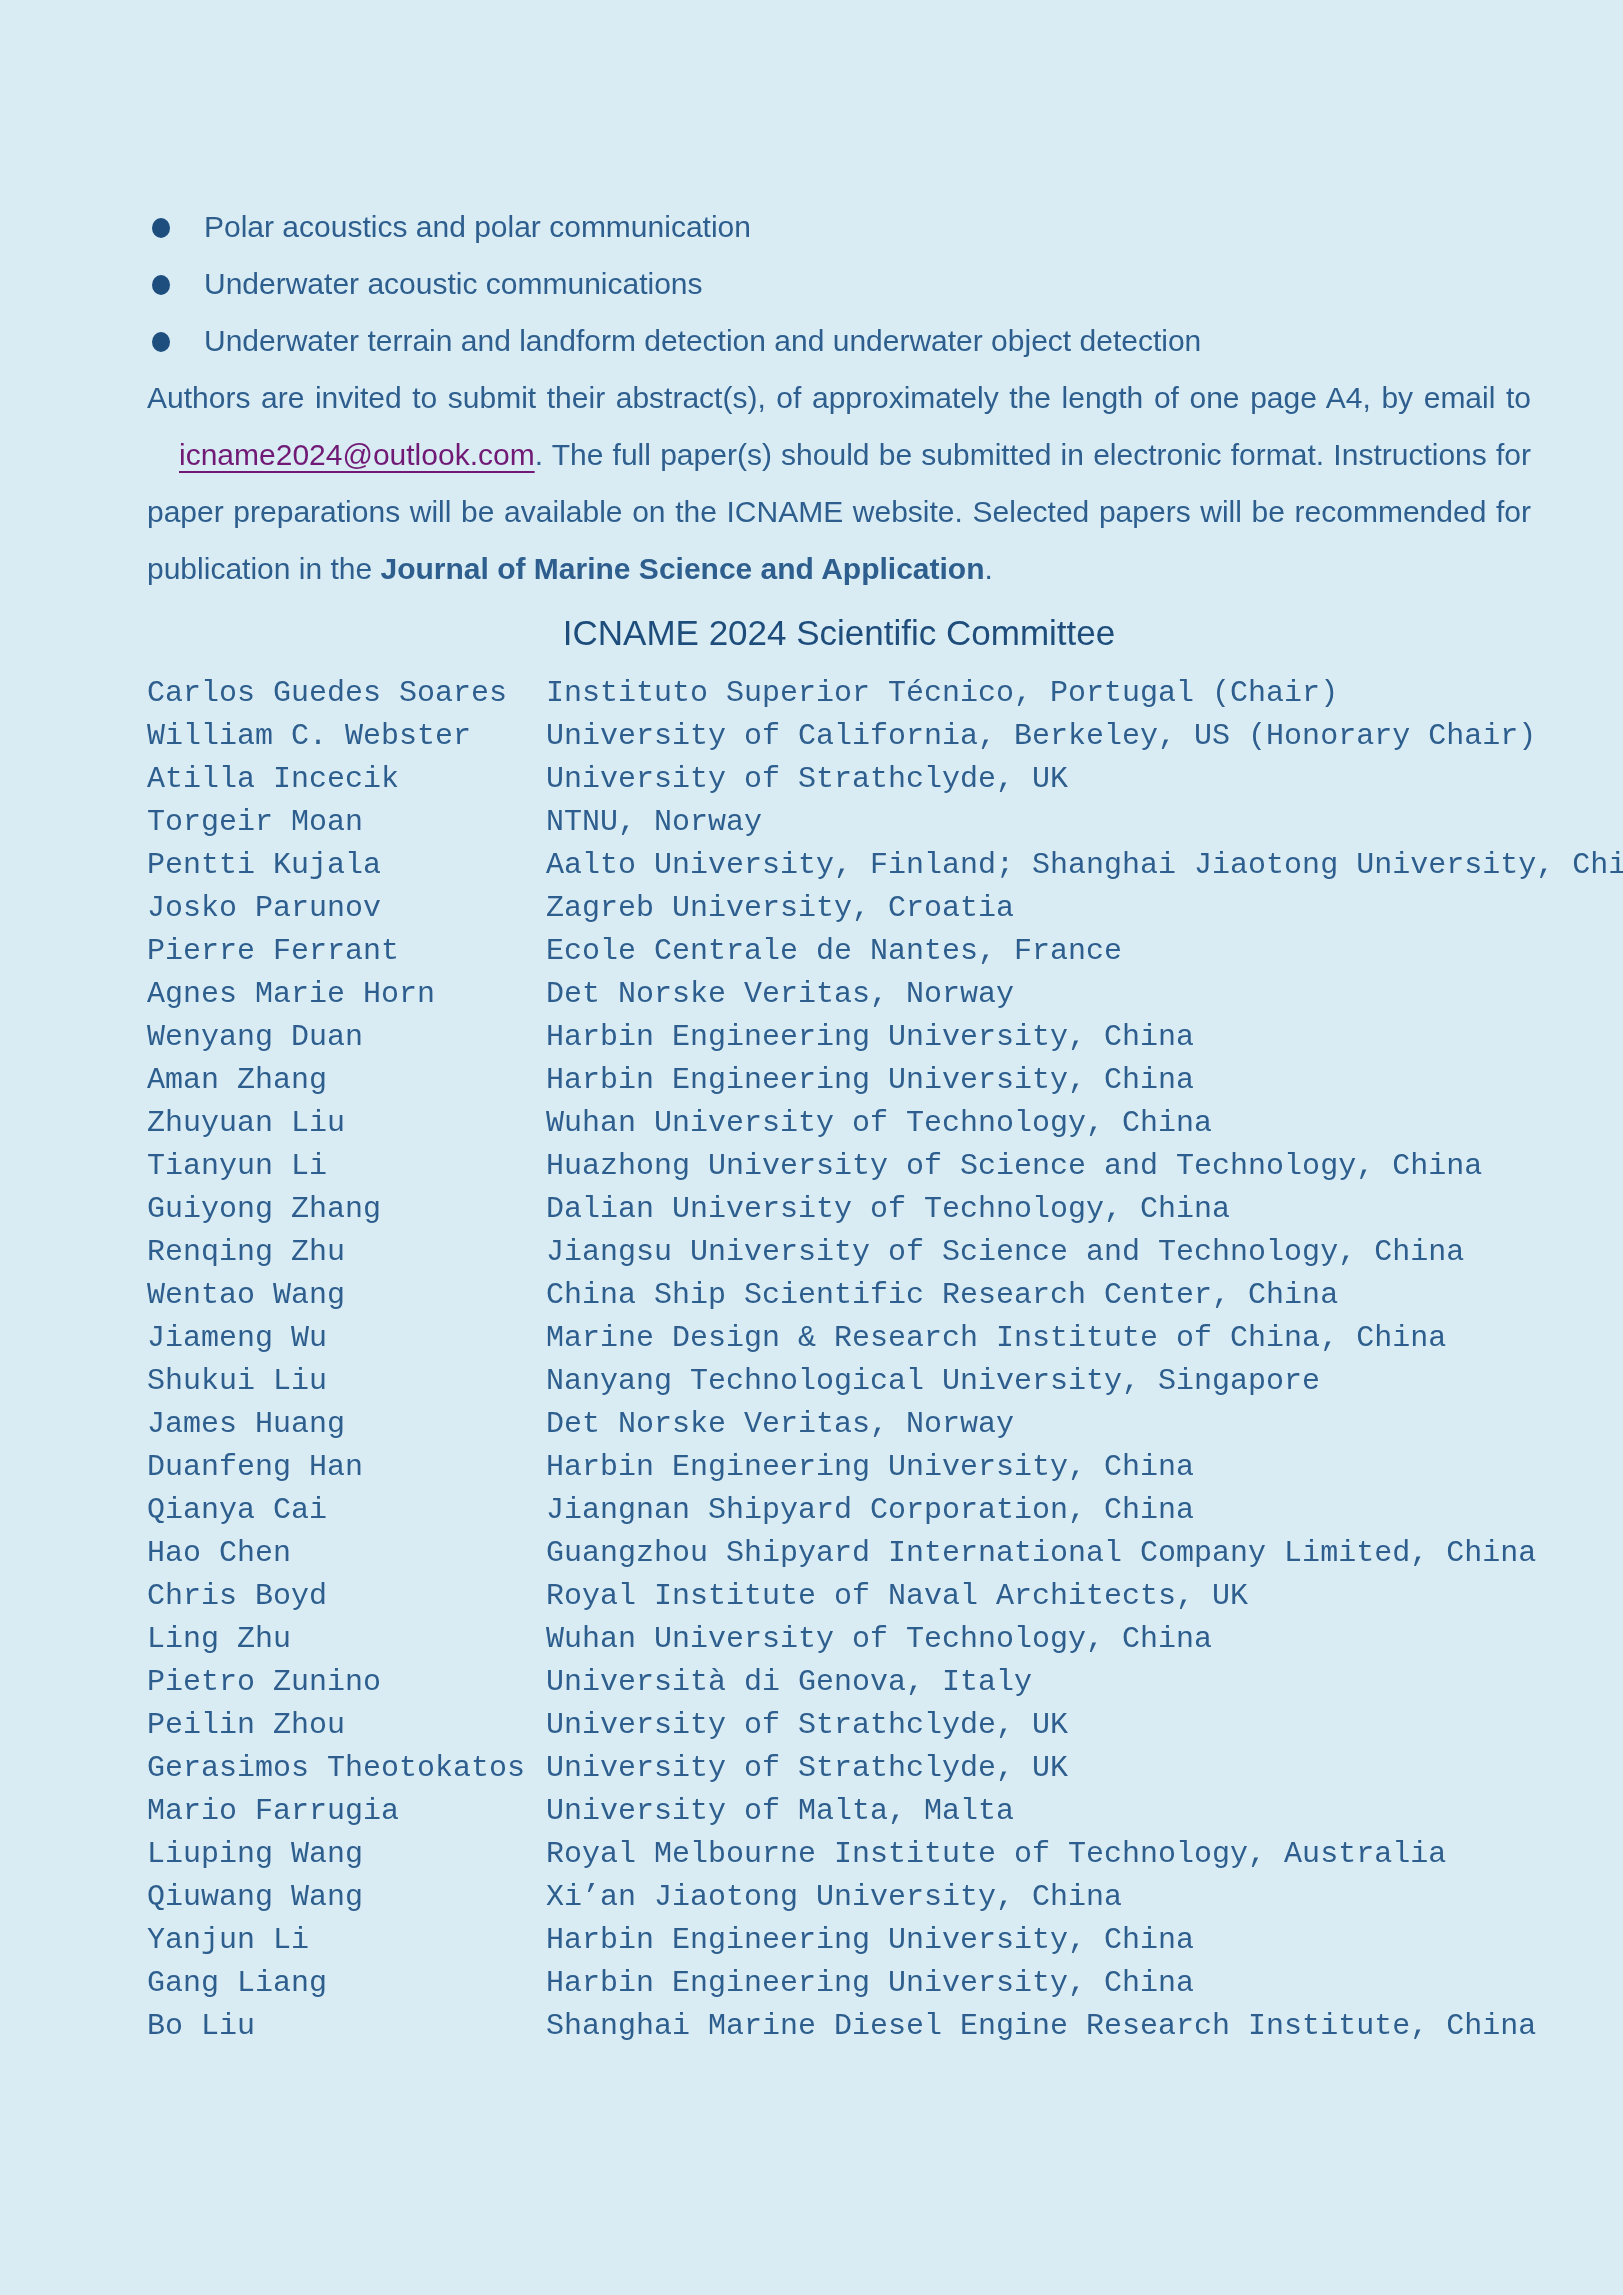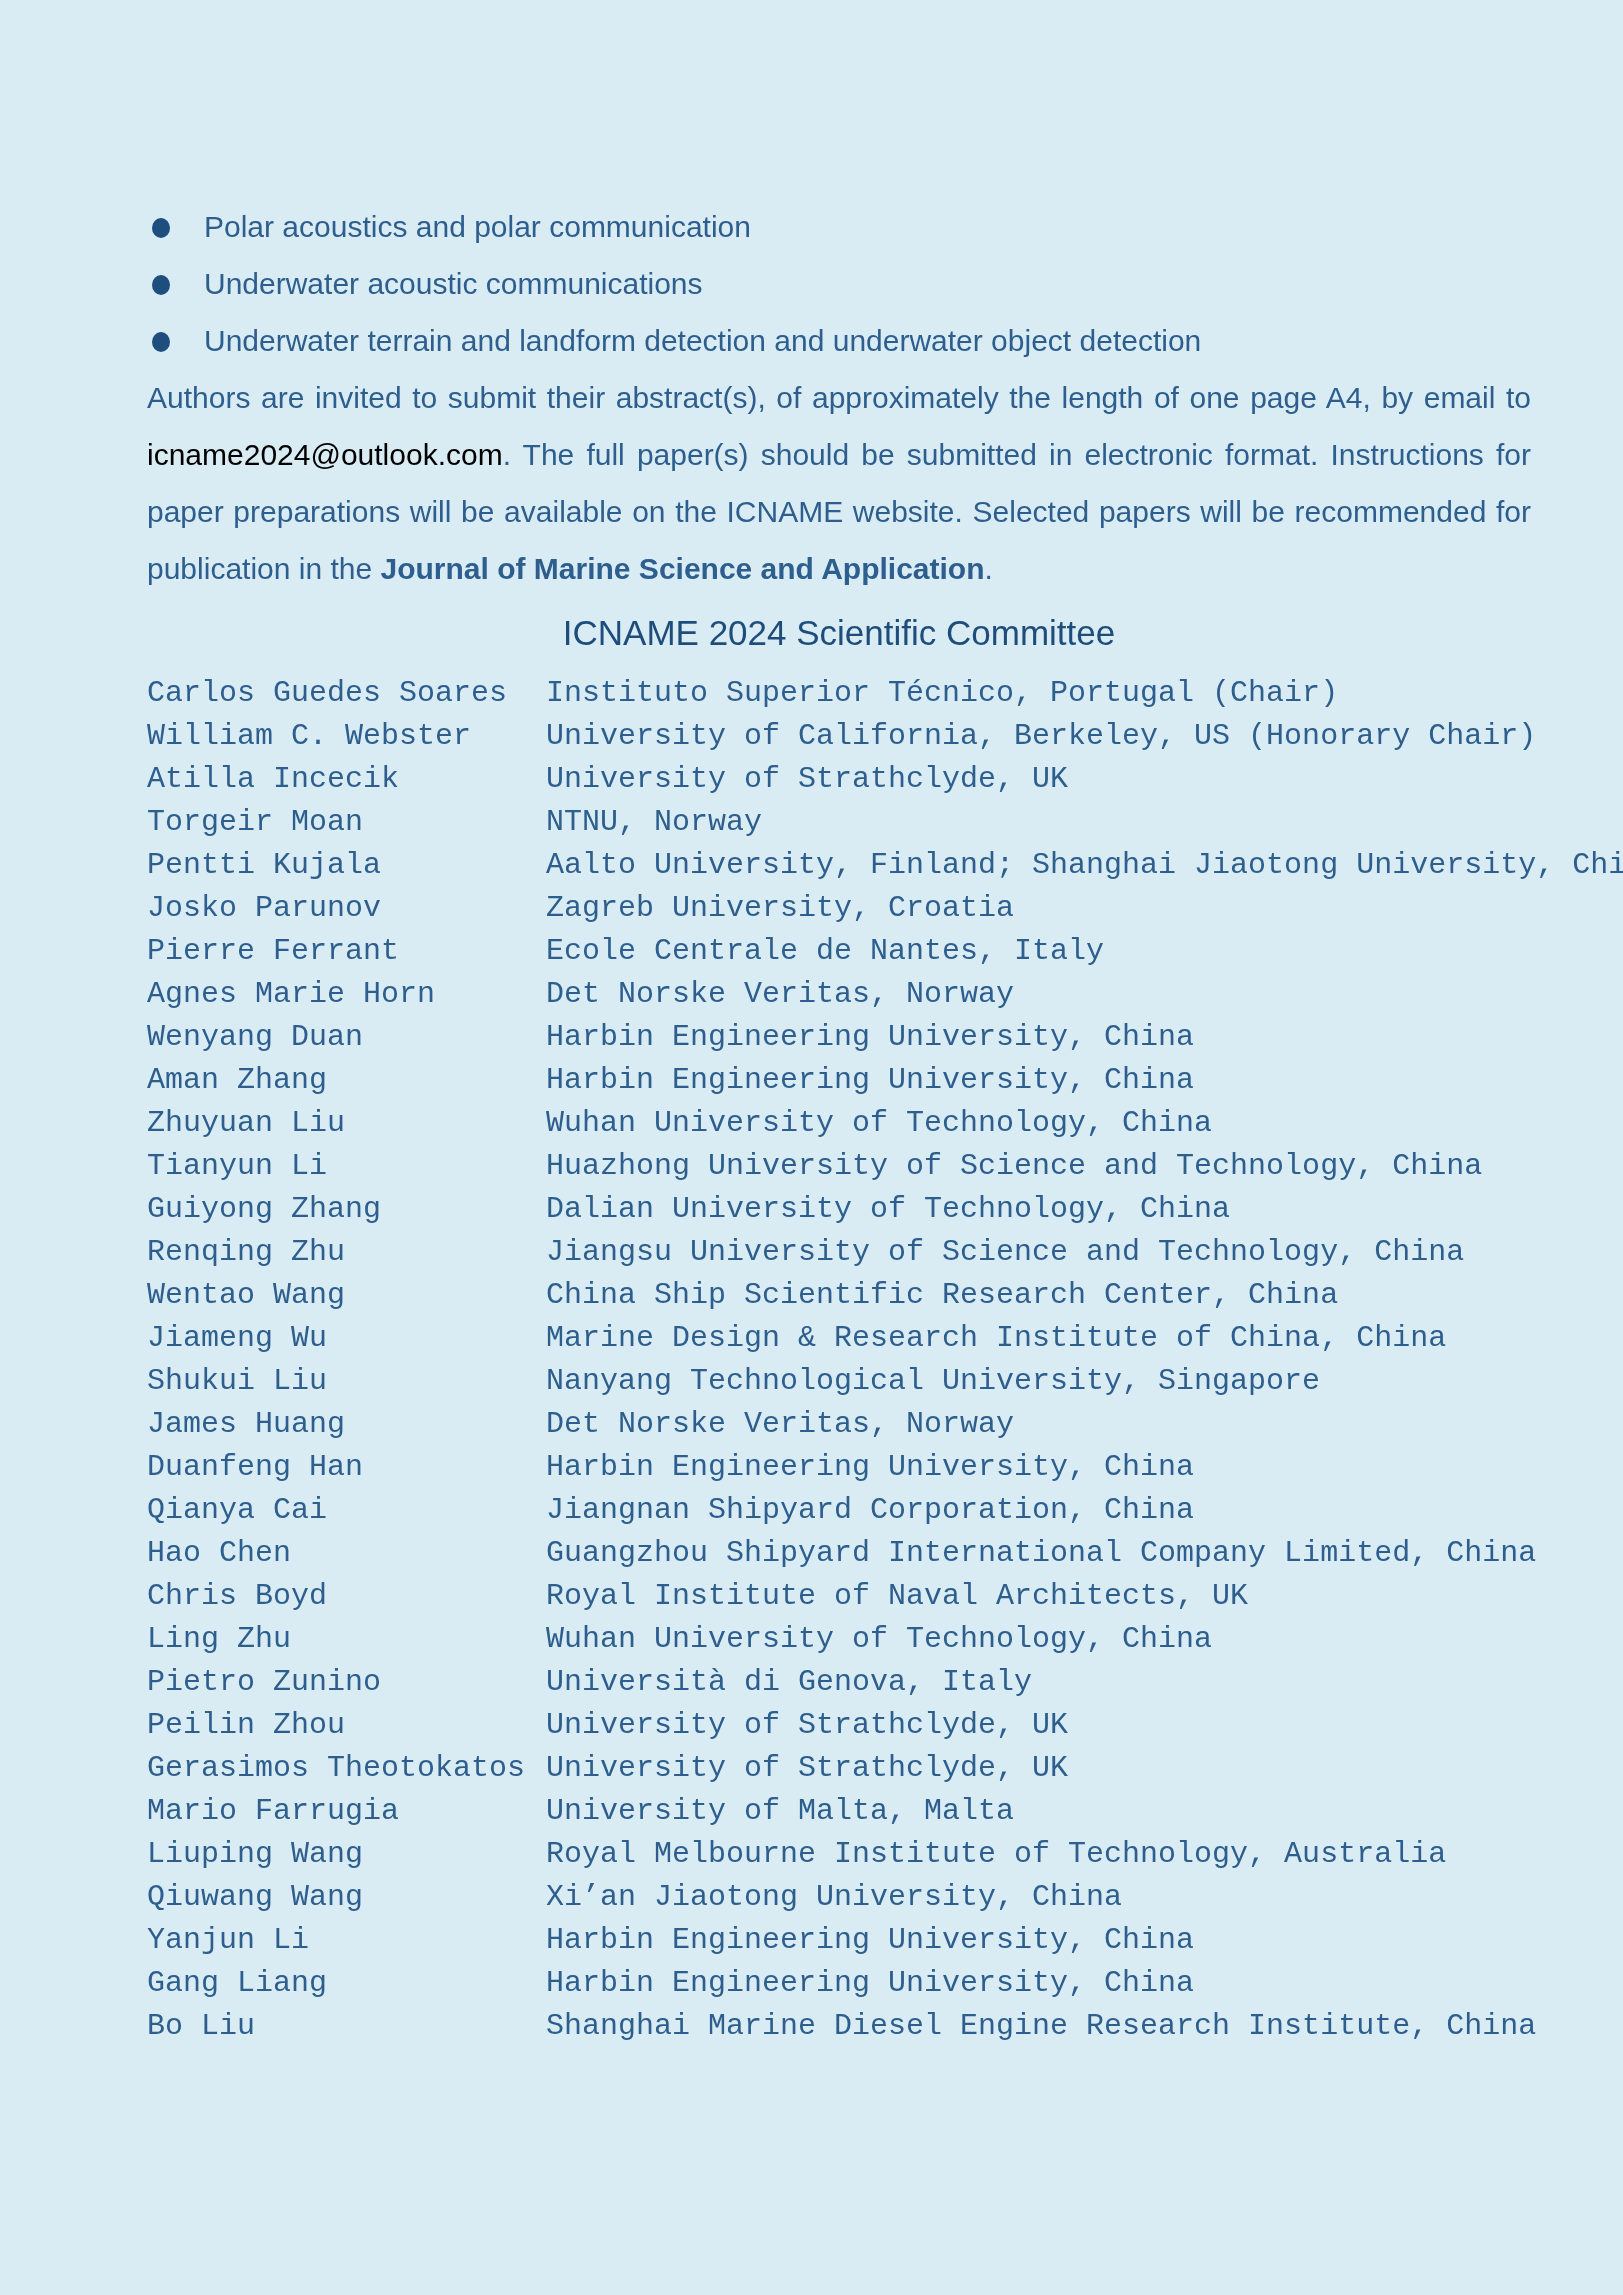--- a/index.html
+++ b/index.html
@@ -40,24 +40,26 @@
     background: #1d4e7e;
   }
   
   p.para {
     margin: 0;
     font-size: 30px;
     line-height: 57px;
     text-align: justify;
   }
   p.para .link {
-    color: #000000;
+    color: #701a75;
+    text-decoration: underline;
     text-underline-offset: 5.5px;
     text-decoration-thickness: 2.4px;
     cursor: pointer;
+    margin-left: 32px;
   }
   p.para .bold {
     font-weight: bold;
   }
   
   h2.committee-heading {
     margin: 14.3px 0 17.4px 0;
     text-align: center;
     font-size: 35px;
     line-height: 43px;
@@ -129,21 +131,21 @@
     <div class="cell aff">Aalto University, Finland; Shanghai Jiaotong University, China</div>
   </div>
 
   <div class="row">
     <div class="cell name">Josko Parunov</div>
     <div class="cell aff">Zagreb University, Croatia</div>
   </div>
 
   <div class="row">
     <div class="cell name">Pierre Ferrant</div>
-    <div class="cell aff">Ecole Centrale de Nantes, Italy</div>
+    <div class="cell aff">Ecole Centrale de Nantes, France</div>
   </div>
 
   <div class="row">
     <div class="cell name">Agnes Marie Horn</div>
     <div class="cell aff">Det Norske Veritas, Norway</div>
   </div>
 
   <div class="row">
     <div class="cell name">Wenyang Duan</div>
     <div class="cell aff">Harbin Engineering University, China</div>

